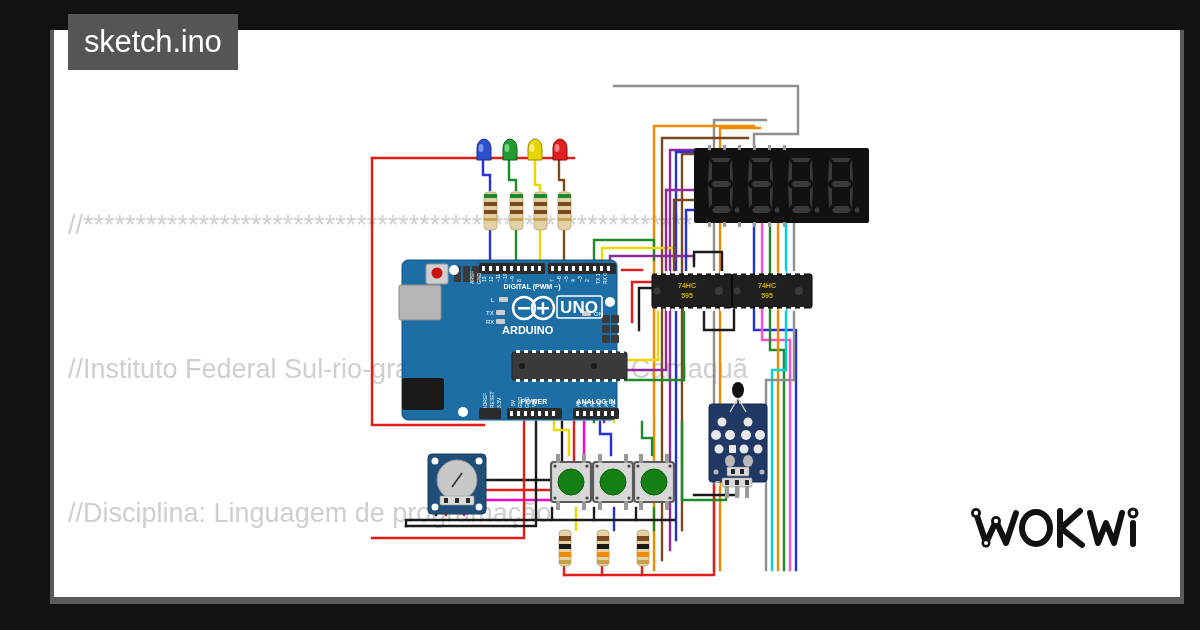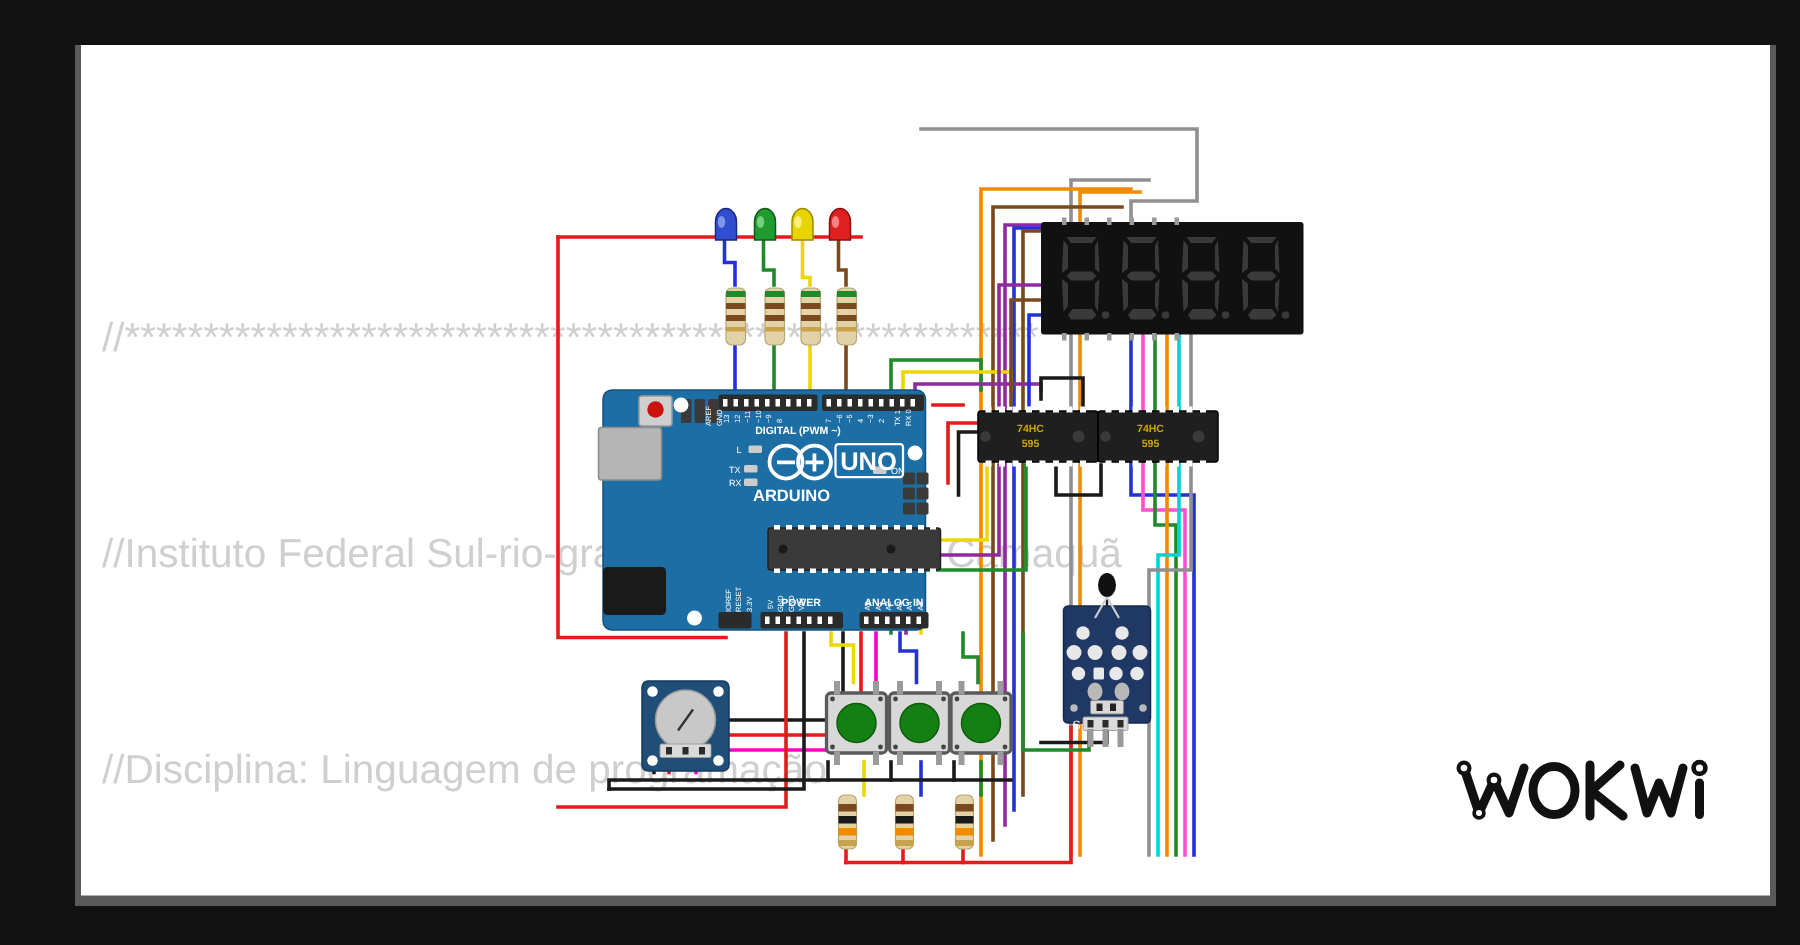--- a/index.html
+++ b/index.html
@@ -651,14 +651,15 @@
         </g>
         <circle cx="163" cy="12" r="2.4" fill="#ffffff"></circle>
         <circle cx="6" cy="12" r="2.2" fill="#ffffff"></circle>
         <circle cx="26" cy="20" r="2.2" fill="#ffffff"></circle>
         <circle cx="16" cy="42" r="2" fill="#ffffff"></circle>
       </svg>
     </div>
 
   </div>
 
+  <div class="tab">sketch.ino</div>
 
 </div>
 
 </body></html>

